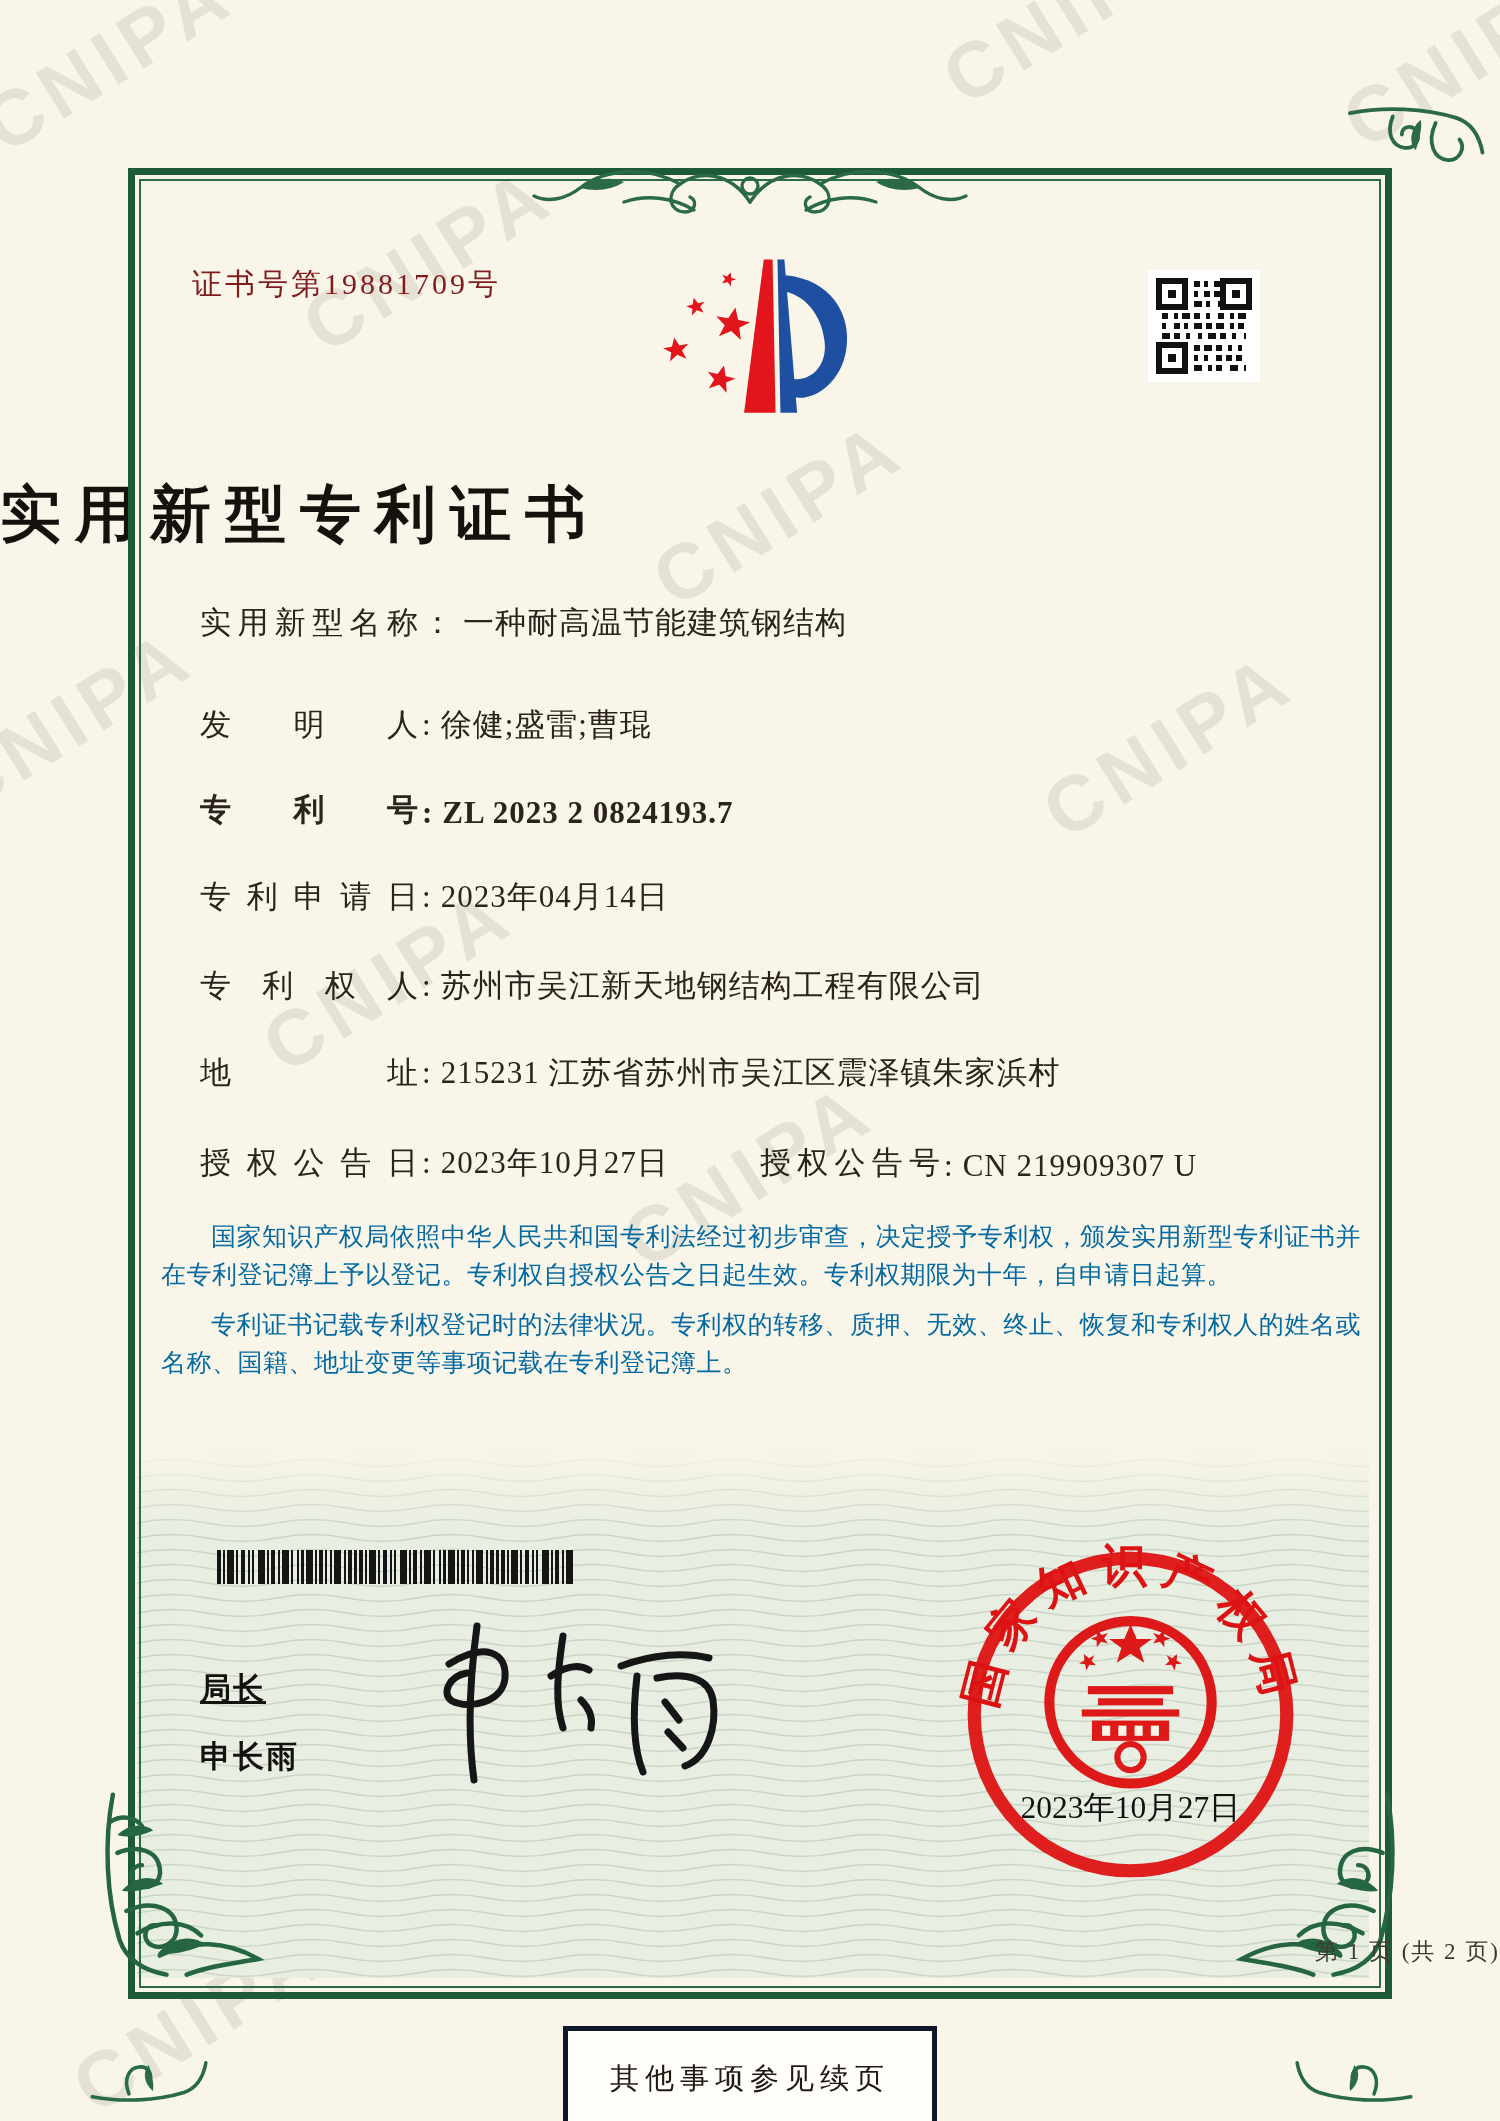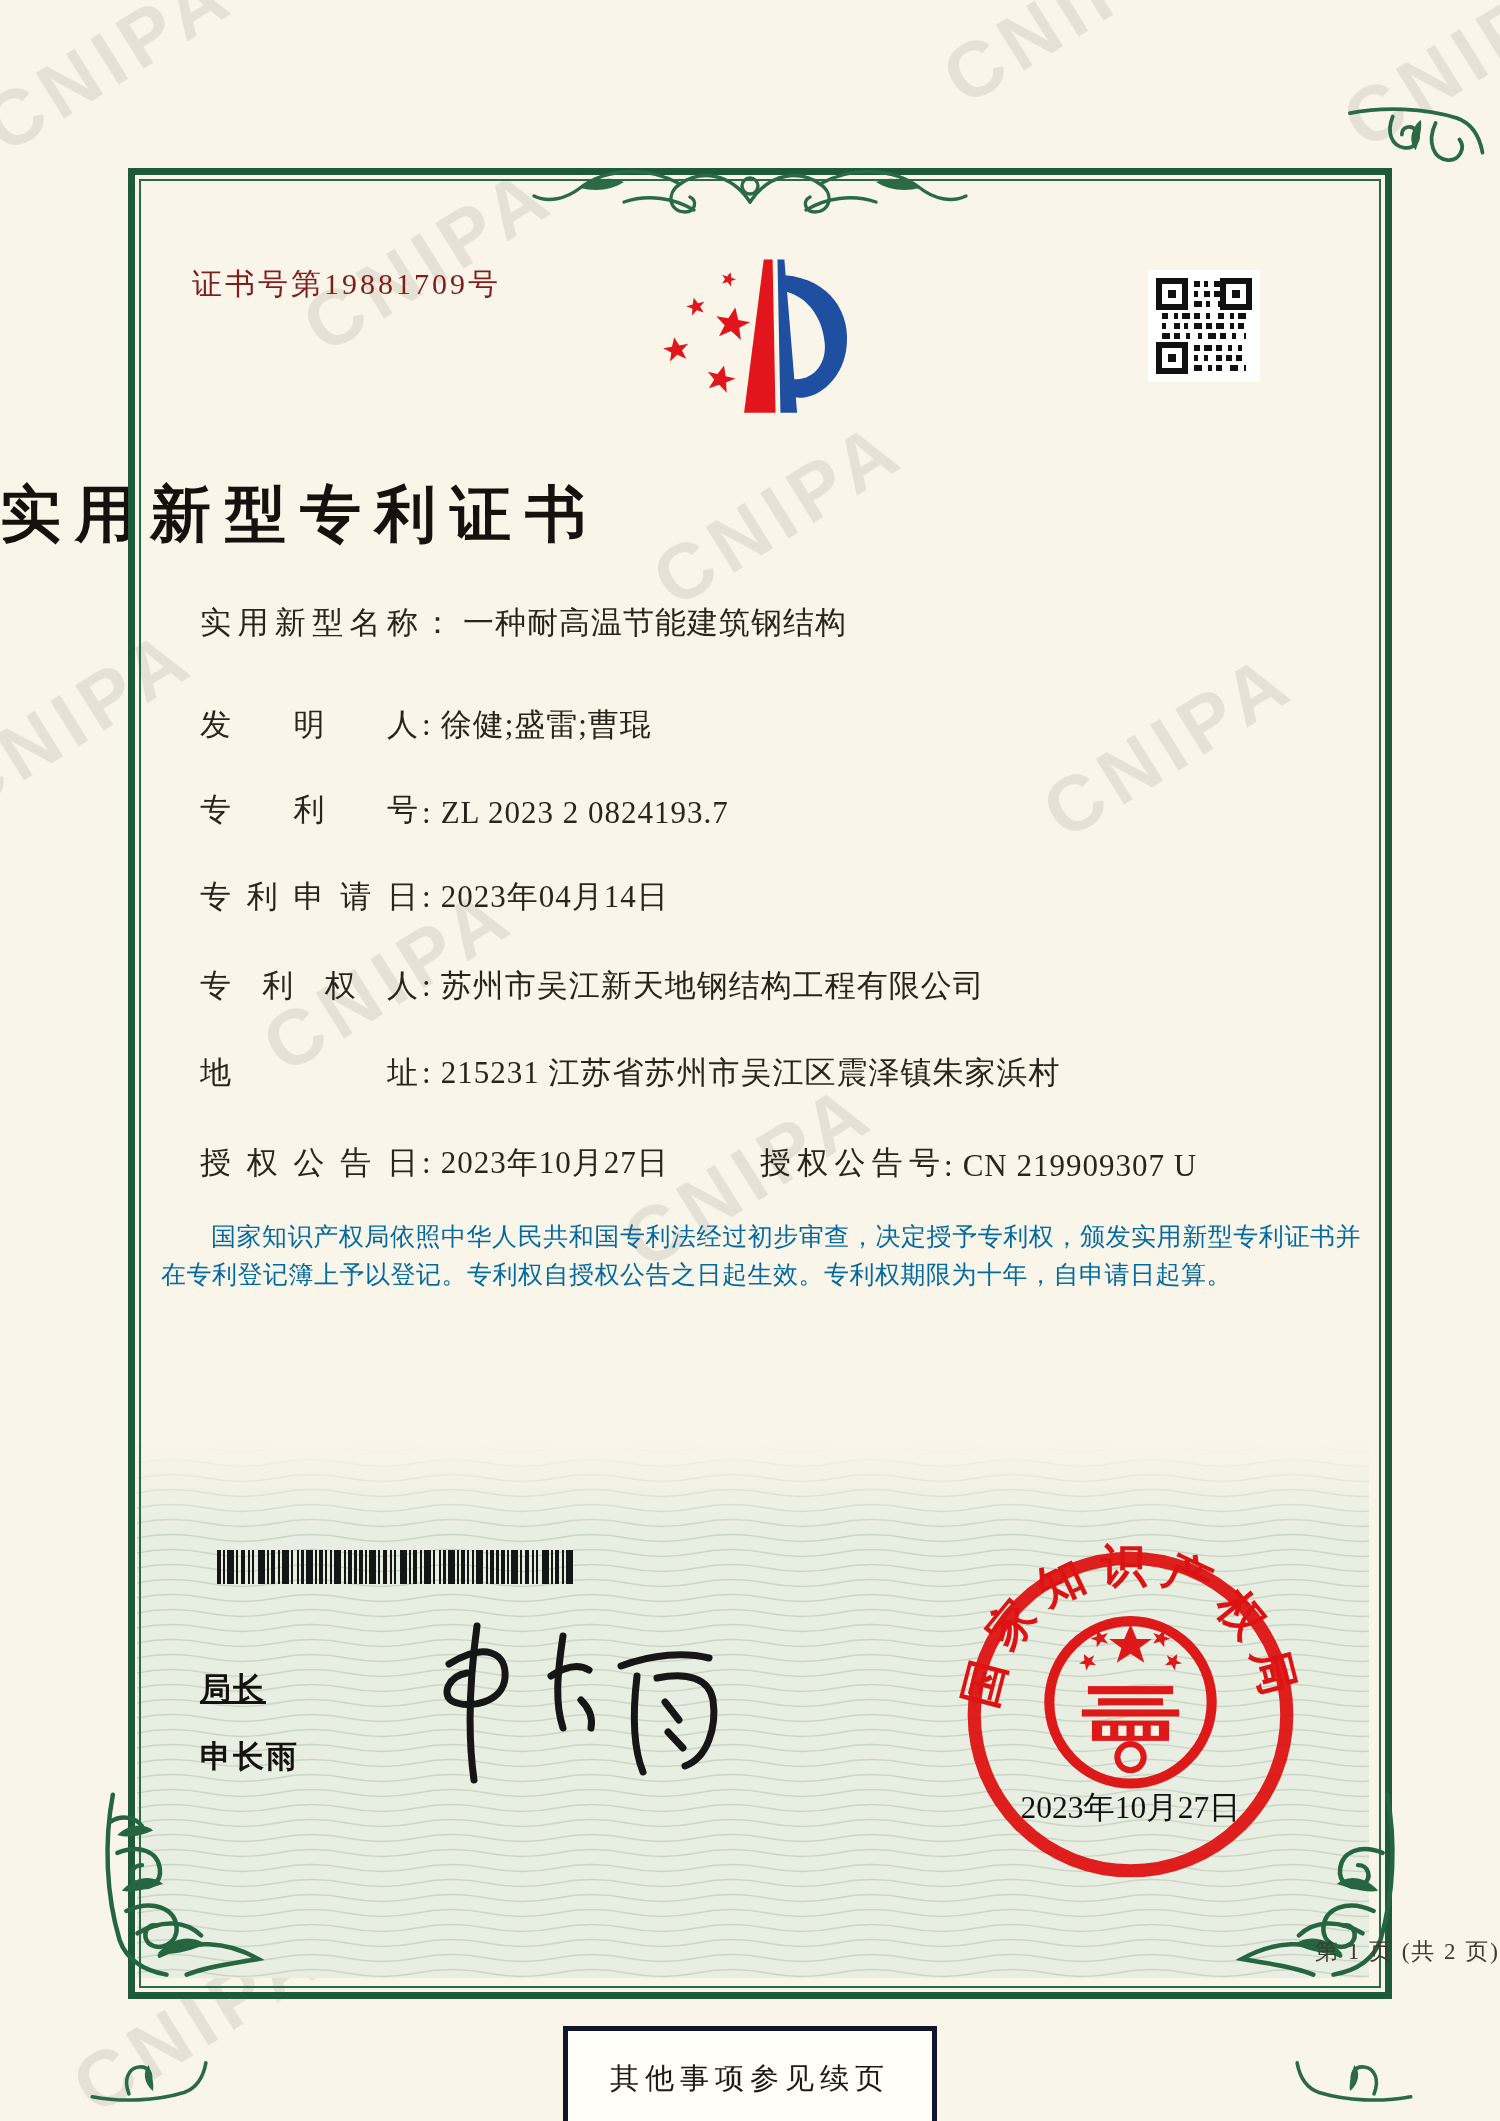--- a/index.html
+++ b/index.html
@@ -225,21 +225,21 @@
 </svg>
 
 <div class="abs title">实用新型专利证书</div>
 
 <div class="row" style="top:602px;">
   <span class="flabel">实用新型名称</span><span class="colon">：</span><span class="fvalue">一种耐高温节能建筑钢结构</span>
 </div>
 <div class="row" style="top:696px;margin-top:8px;">
   <span class="flabel">发明人</span><span class="colon">:</span><span class="fvalue">徐健;盛雷;曹琨</span>
 </div>
-<div class="row" style="top:789px;">
+<div class="row" style="top:789px;font-weight:bold;">
   <span class="flabel">专利号</span><span class="colon">:</span><span class="fvalue">ZL 2023 2 0824193.7</span>
 </div>
 <div class="row" style="top:876px;">
   <span class="flabel">专利申请日</span><span class="colon">:</span><span class="fvalue">2023年04月14日</span>
 </div>
 <div class="row" style="top:965px;">
   <span class="flabel">专利权人</span><span class="colon">:</span><span class="fvalue">苏州市吴江新天地钢结构工程有限公司</span>
 </div>
 <div class="row" style="top:1052px;">
   <span class="flabel">地址</span><span class="colon">:</span><span class="fvalue">215231 江苏省苏州市吴江区震泽镇朱家浜村</span>
@@ -247,20 +247,21 @@
 
 <div class="row" style="top:1142px;width:1160px;">
   <span class="flabel">授权公告日</span><span class="colon">:</span><span class="fvalue">2023年10月27日</span>
   <span class="grant-right">
     <span class="flabel short">授权公告号</span><span class="colon">:</span><span class="fvalue">CN 219909307 U</span>
   </span>
 </div>
 
 <div class="abs paras">
   <p>国家知识产权局依照中华人民共和国专利法经过初步审查，决定授予专利权，颁发实用新型专利证书并在专利登记簿上予以登记。专利权自授权公告之日起生效。专利权期限为十年，自申请日起算。</p>
+  <p>专利证书记载专利权登记时的法律状况。专利权的转移、质押、无效、终止、恢复和专利权人的姓名或名称、国籍、地址变更等事项记载在专利登记簿上。</p>
 </div>
 
 <svg class="abs barcode" width="362" height="34" viewBox="0 0 362 34">
   <path d="M2,17 H360" stroke="#151515" stroke-width="34" stroke-dasharray="4 2 2 2 7 2 2 3 4 3 2 2 2 4 7 2 2 2 4 3 2 2 7 2 2 4 2 2 3 2 7 2 2 2 4 2 2 3 2 2 7 3 2 2 4 2 3 2"></path>
 </svg>
 
 <div class="abs director" style="left:200px;top:1668px;text-decoration:underline;">局长</div>
 <div class="abs director" style="left:200px;top:1736px;">申长雨</div>
 
 <svg class="abs signature" width="390" height="200" viewBox="0 0 390 200">

